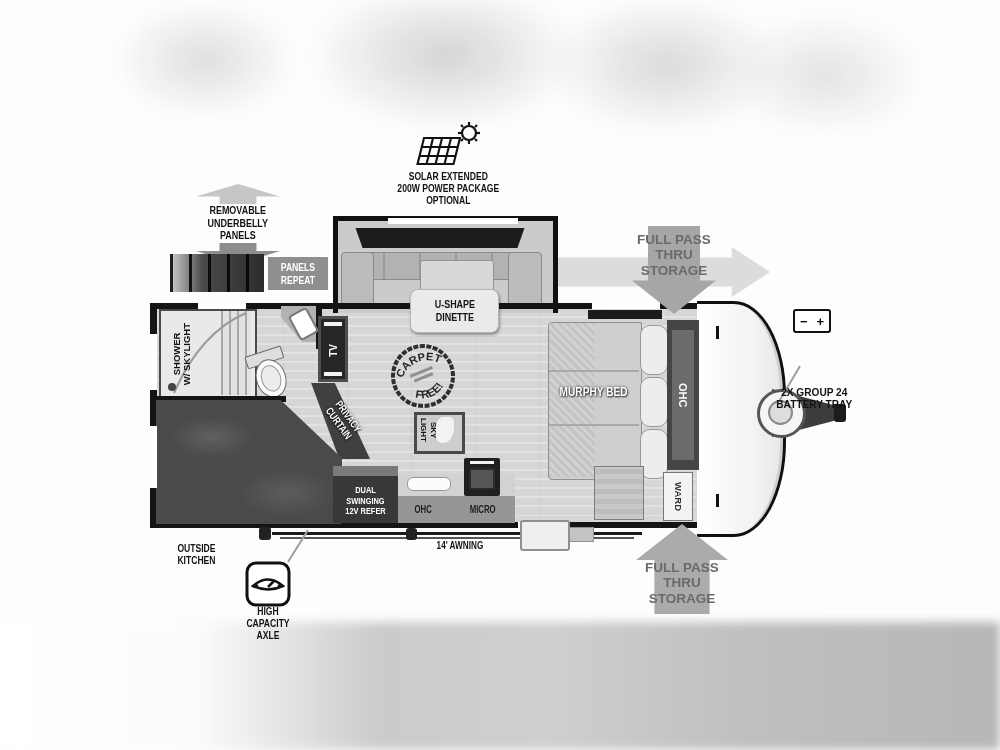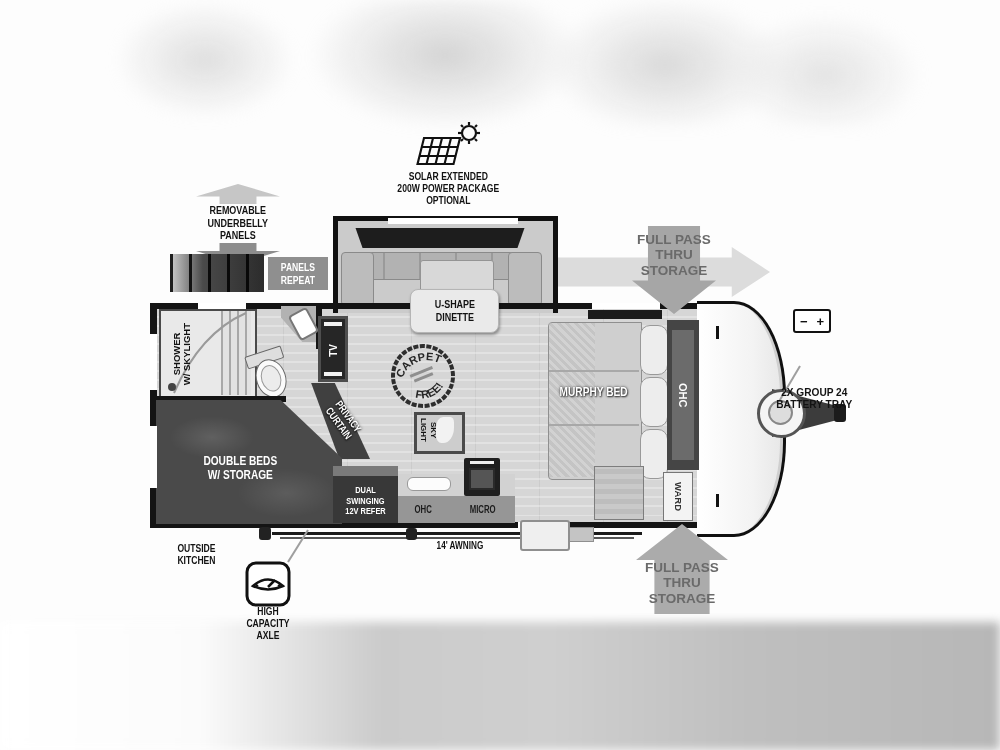--- a/index.html
+++ b/index.html
@@ -188,24 +188,20 @@
     <span class="lbl cond white shadowtxt" style="font-size:10.5px;">PRIVACY
 CURTAIN</span>
   </div>
 
   <div class="abs" style="left:156px;top:400px;width:186px;height:124px;z-index:3;
               clip-path:polygon(0 0,67% 0,100% 47%,100% 100%,0 100%);
               background:
                radial-gradient(ellipse 60px 30px at 30% 30%, rgba(255,255,255,.12), rgba(0,0,0,0) 70%),
                radial-gradient(ellipse 70px 35px at 70% 75%, rgba(255,255,255,.10), rgba(0,0,0,0) 70%),
                #4a4a4a;"></div>
-  <div class="abs flex" style="left:160px;top:448px;width:160px;height:40px;z-index:4;">
-    <span class="lbl cond white" style="font-size:13px;">DOUBLE BEDS
-W/ STORAGE</span>
-  </div>
 
   <div class="abs" style="left:333px;top:466px;width:65px;height:57px;z-index:3;
               background:linear-gradient(180deg,#7a7a7a 0 18%,#383838 18%);"></div>
   <div class="abs flex" style="left:333px;top:484px;width:65px;height:34px;z-index:4;">
     <span class="lbl cond white" style="font-size:9.5px;">DUAL SWINGING
 12V REFER</span>
   </div>
   <div class="abs" style="left:398px;top:474px;width:117px;height:49px;z-index:3;
               background:linear-gradient(180deg,#d2d2d2 0 45%,#969696 45%);"></div>
   <div class="abs" style="left:407px;top:477px;width:42px;height:12px;background:#fcfcfc;border:1.5px solid #999;border-radius:6px;z-index:4;"></div>

